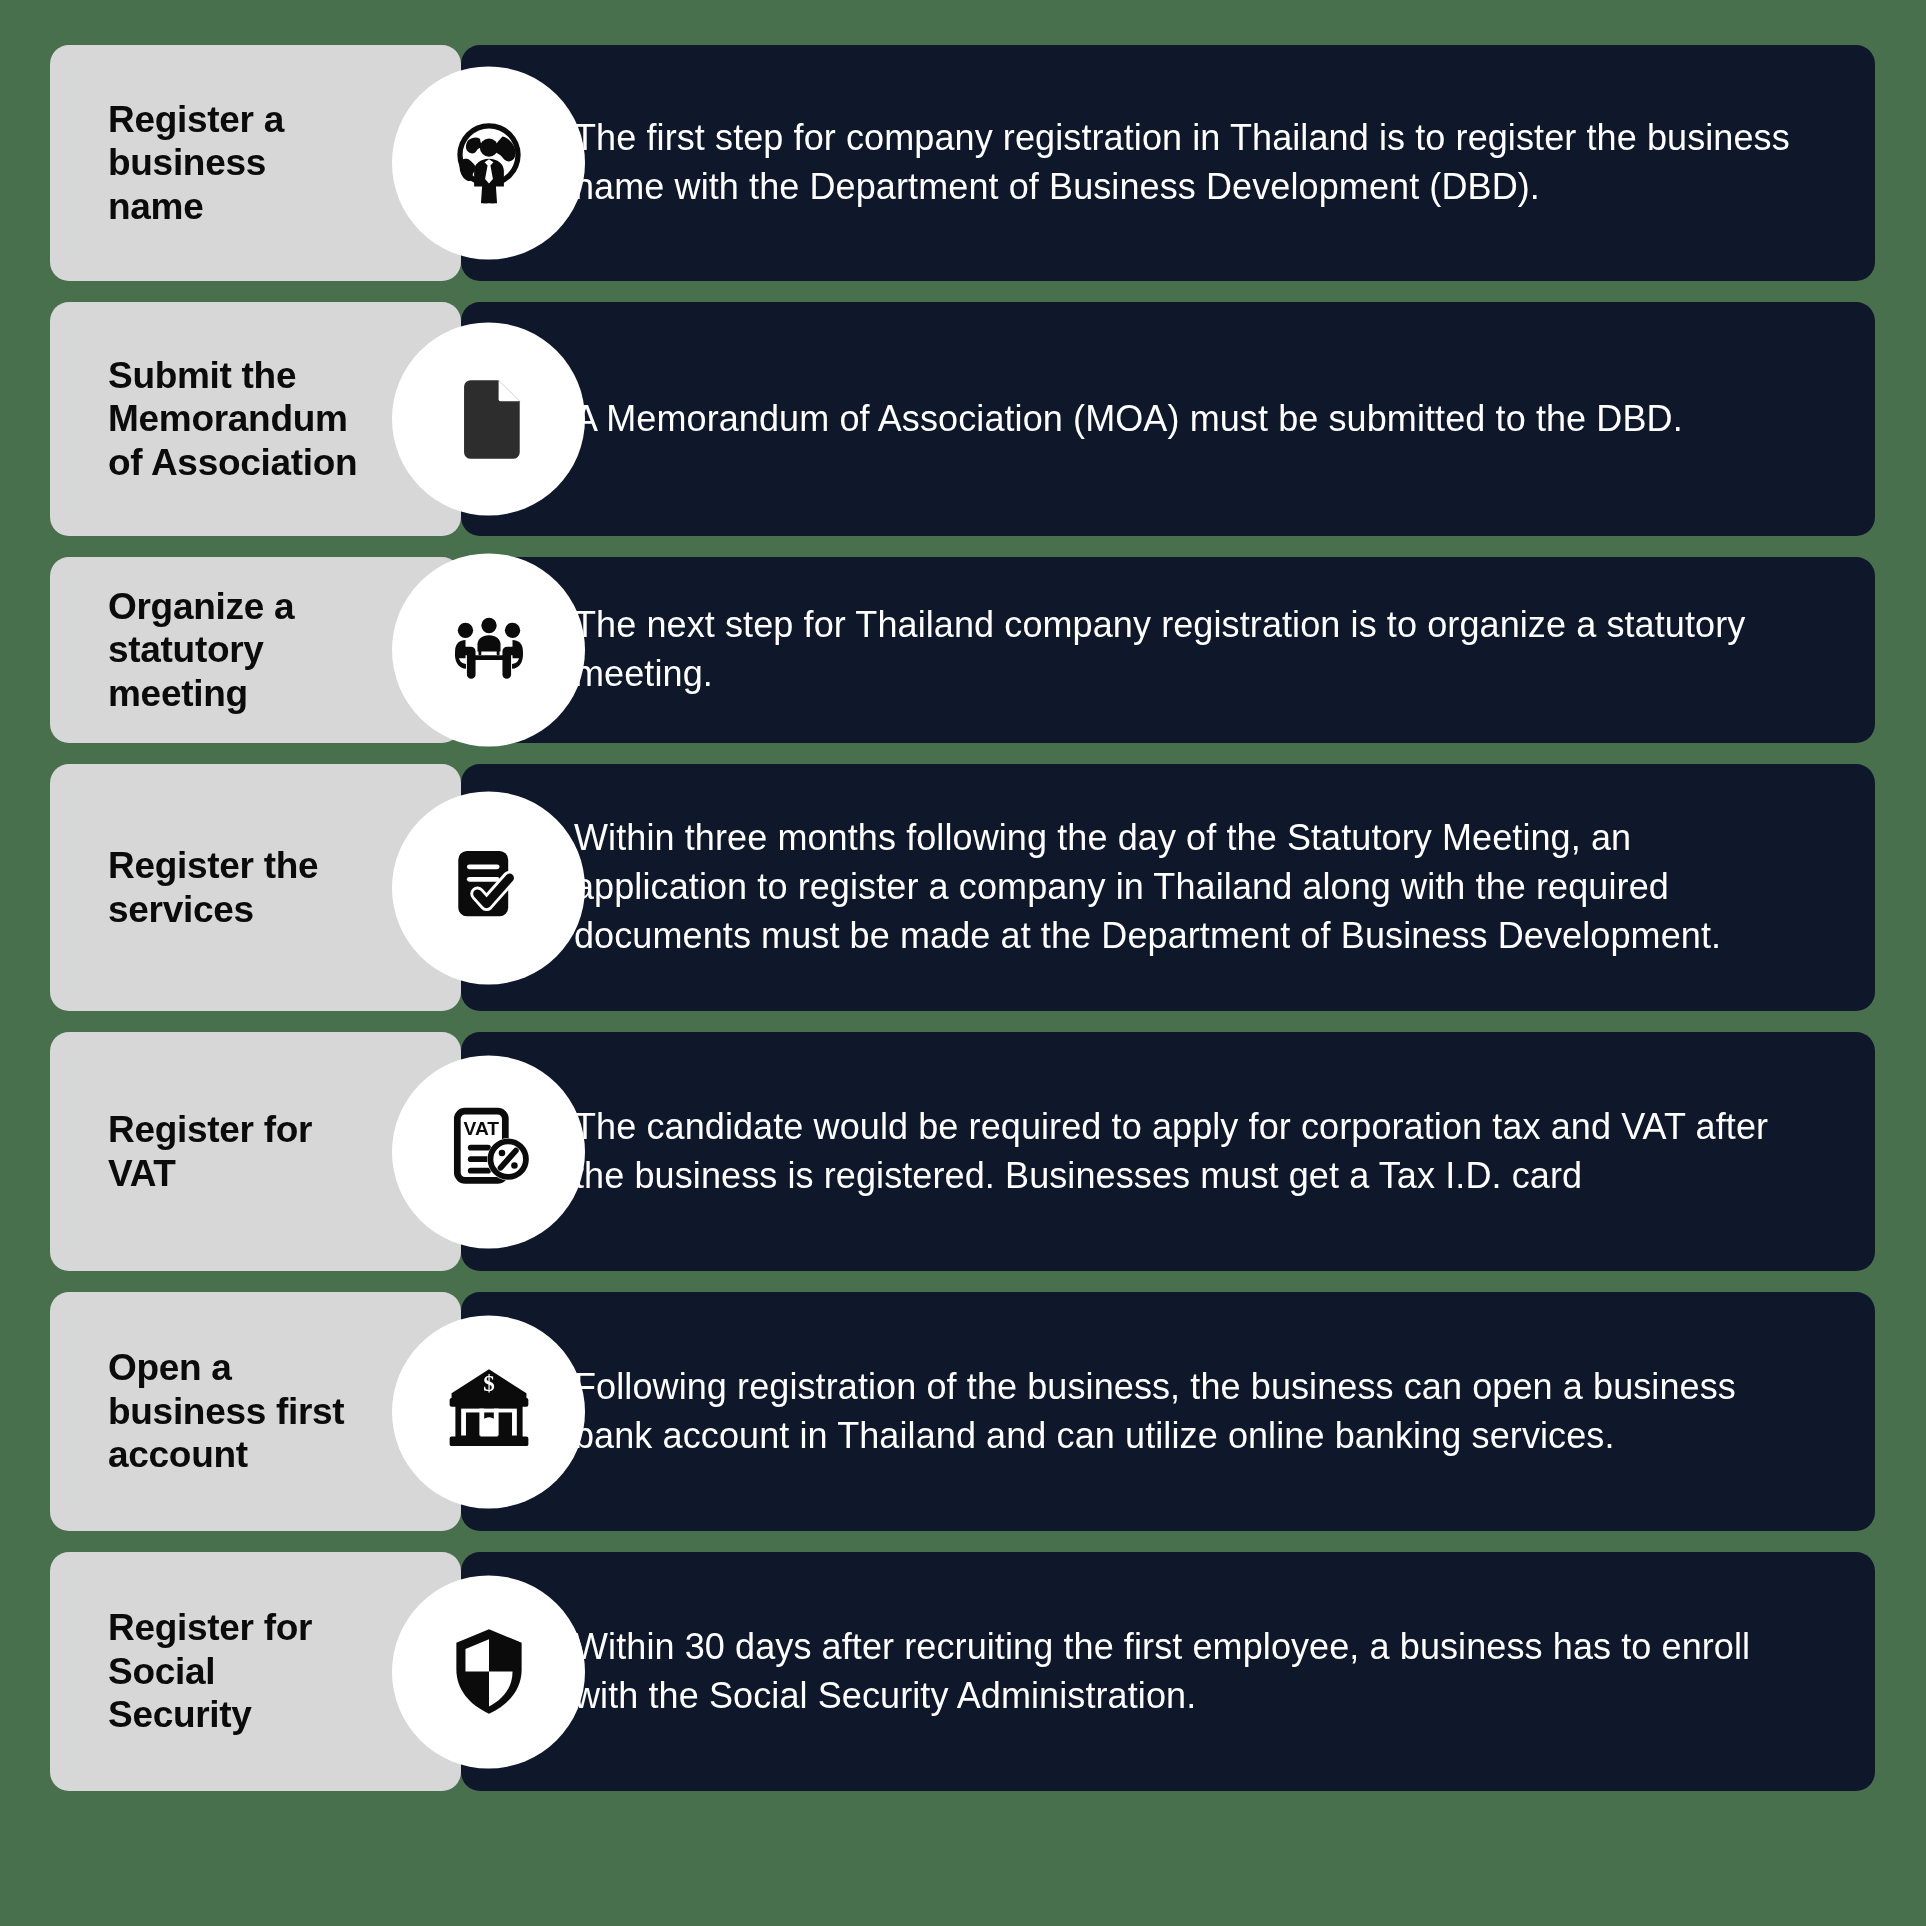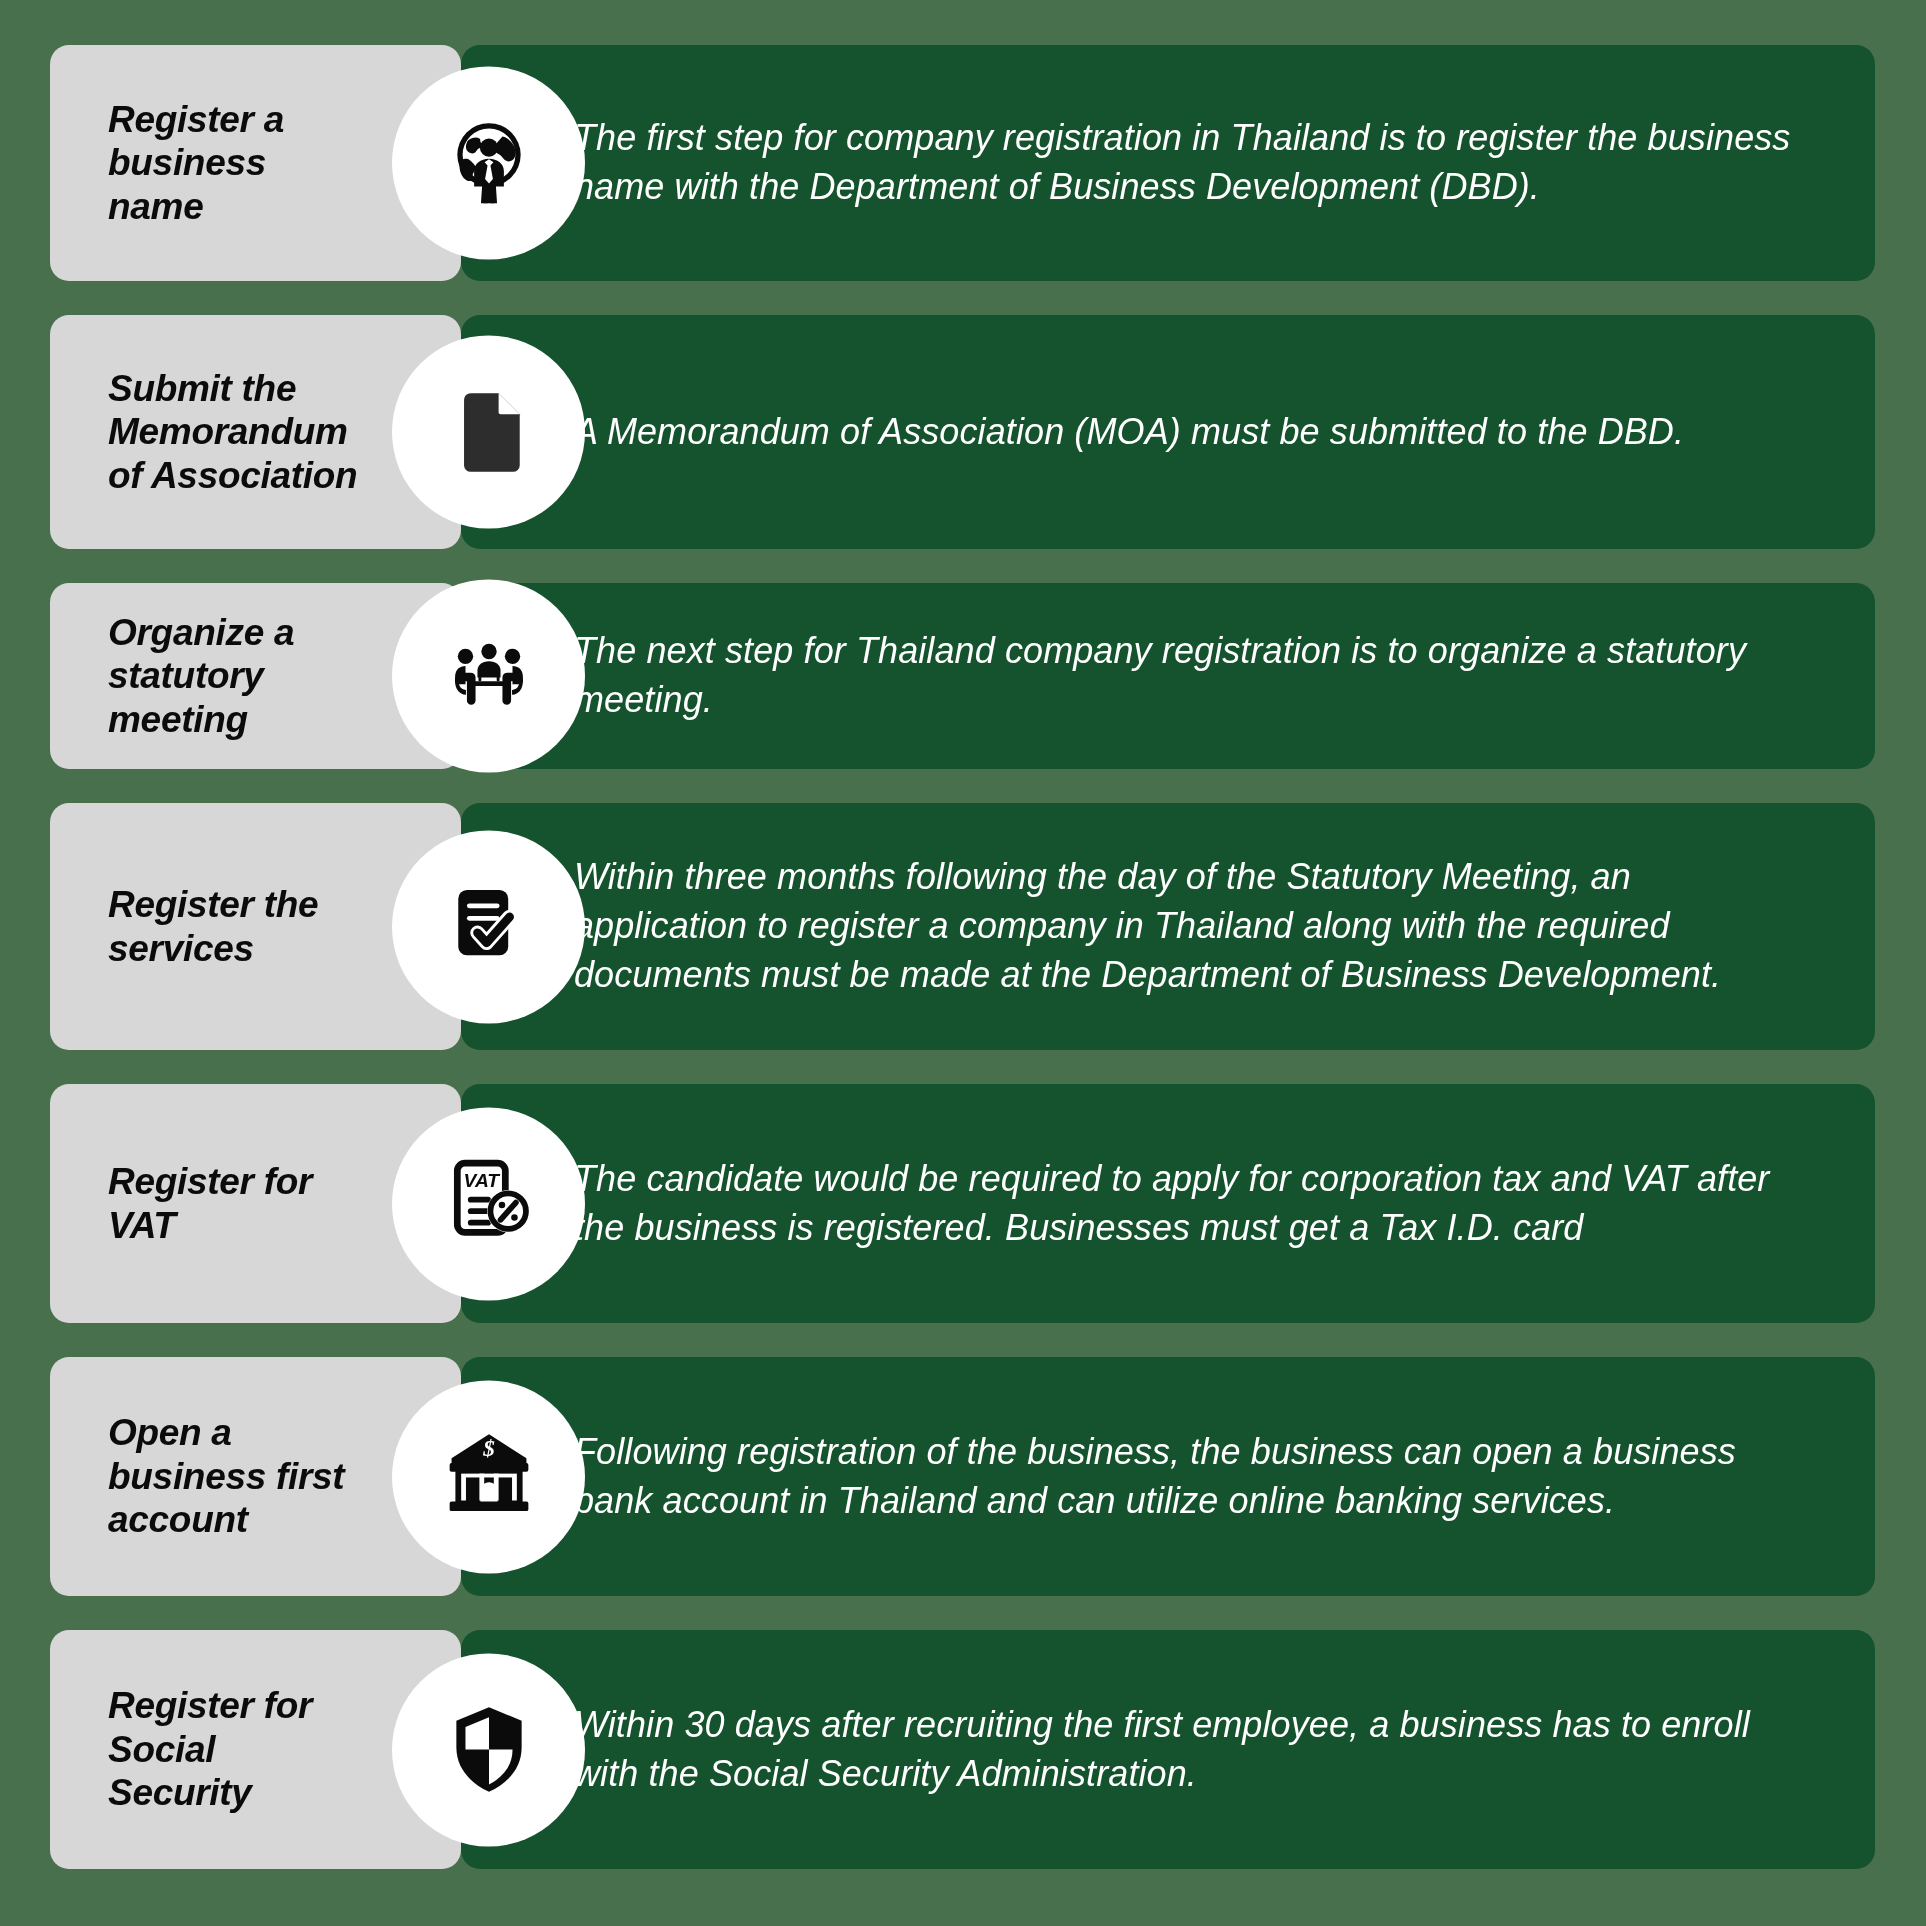--- a/index.html
+++ b/index.html
@@ -20,22 +20,21 @@
     position: relative;
     width: 1926px;
     height: 1926px;
     background: #49704c;
     padding: 45px 0 0 0;
   }
 
   .rows {
     display: flex;
     flex-direction: column;
-    gap: 34px;
-    font-style: italic;
+    gap: 21px;
   }
 
   .row {
     position: relative;
     display: flex;
     align-items: stretch;
     height: 234px;
   }
 
   
@@ -81,21 +80,21 @@
     width: 96px;
     height: 96px;
     display: block;
   }
 
   
   .desc-card {
     margin-left: 0;
     margin-right: 51px;
     flex: 1 1 auto;
-    background: #14532d;
+    background: #0f172a;
     border-radius: 19px;
     display: flex;
     align-items: center;
     padding: 0 77px 0 113px;
     z-index: 1;
   }
 
   .desc-text {
     color: #ffffff;
     font-size: 36px;

